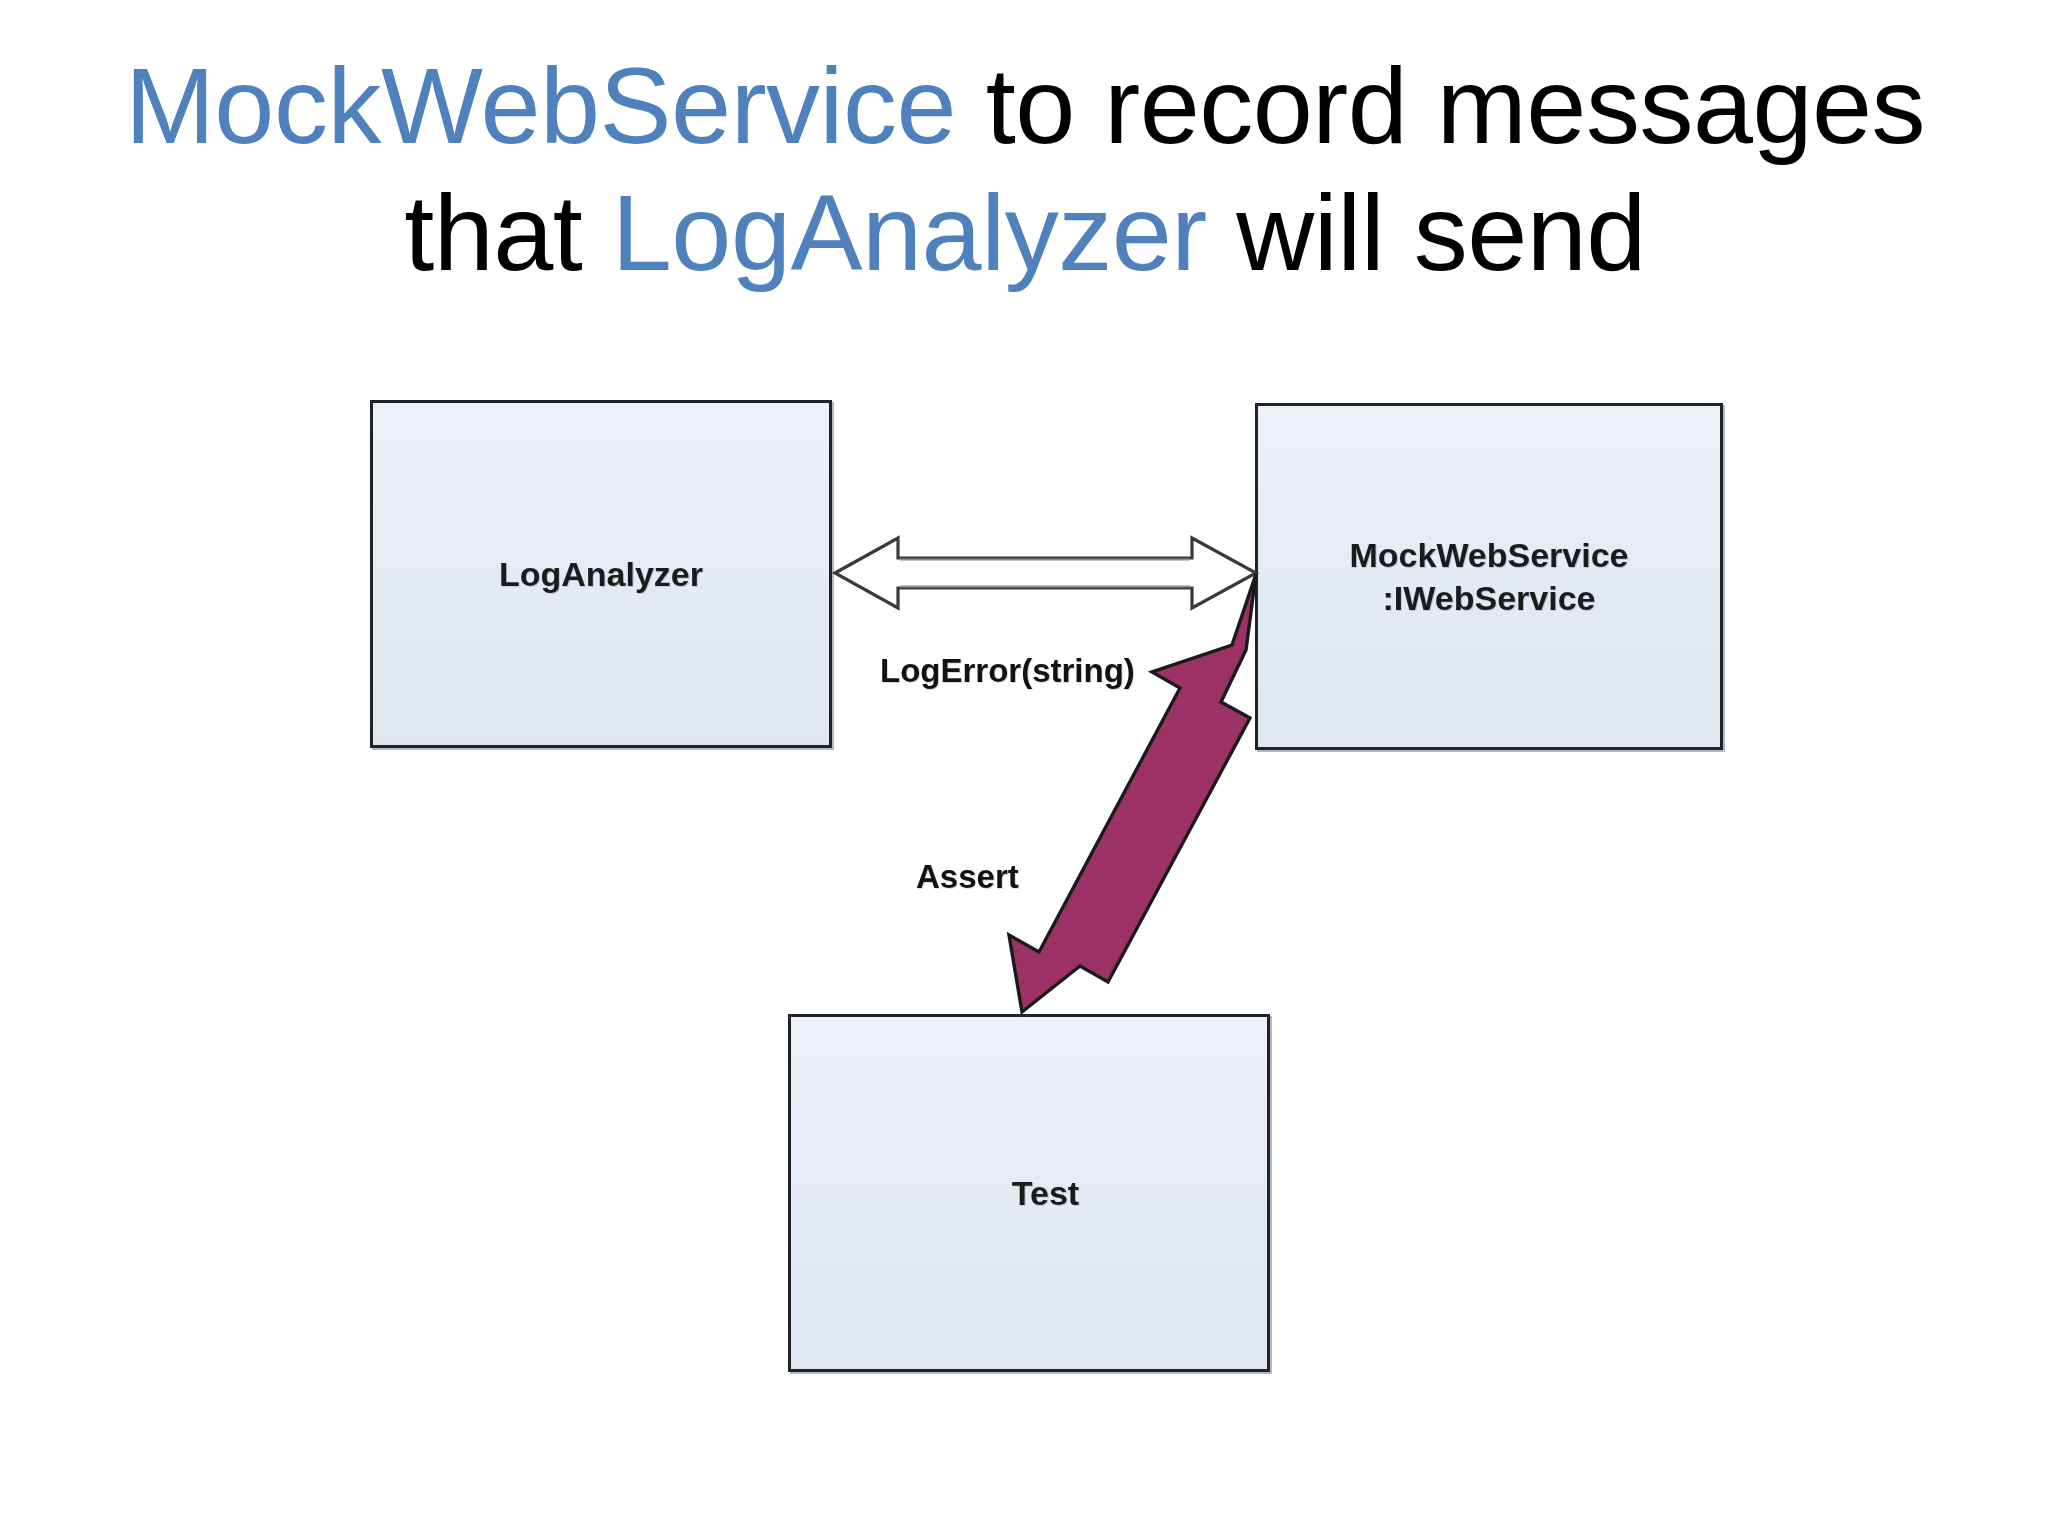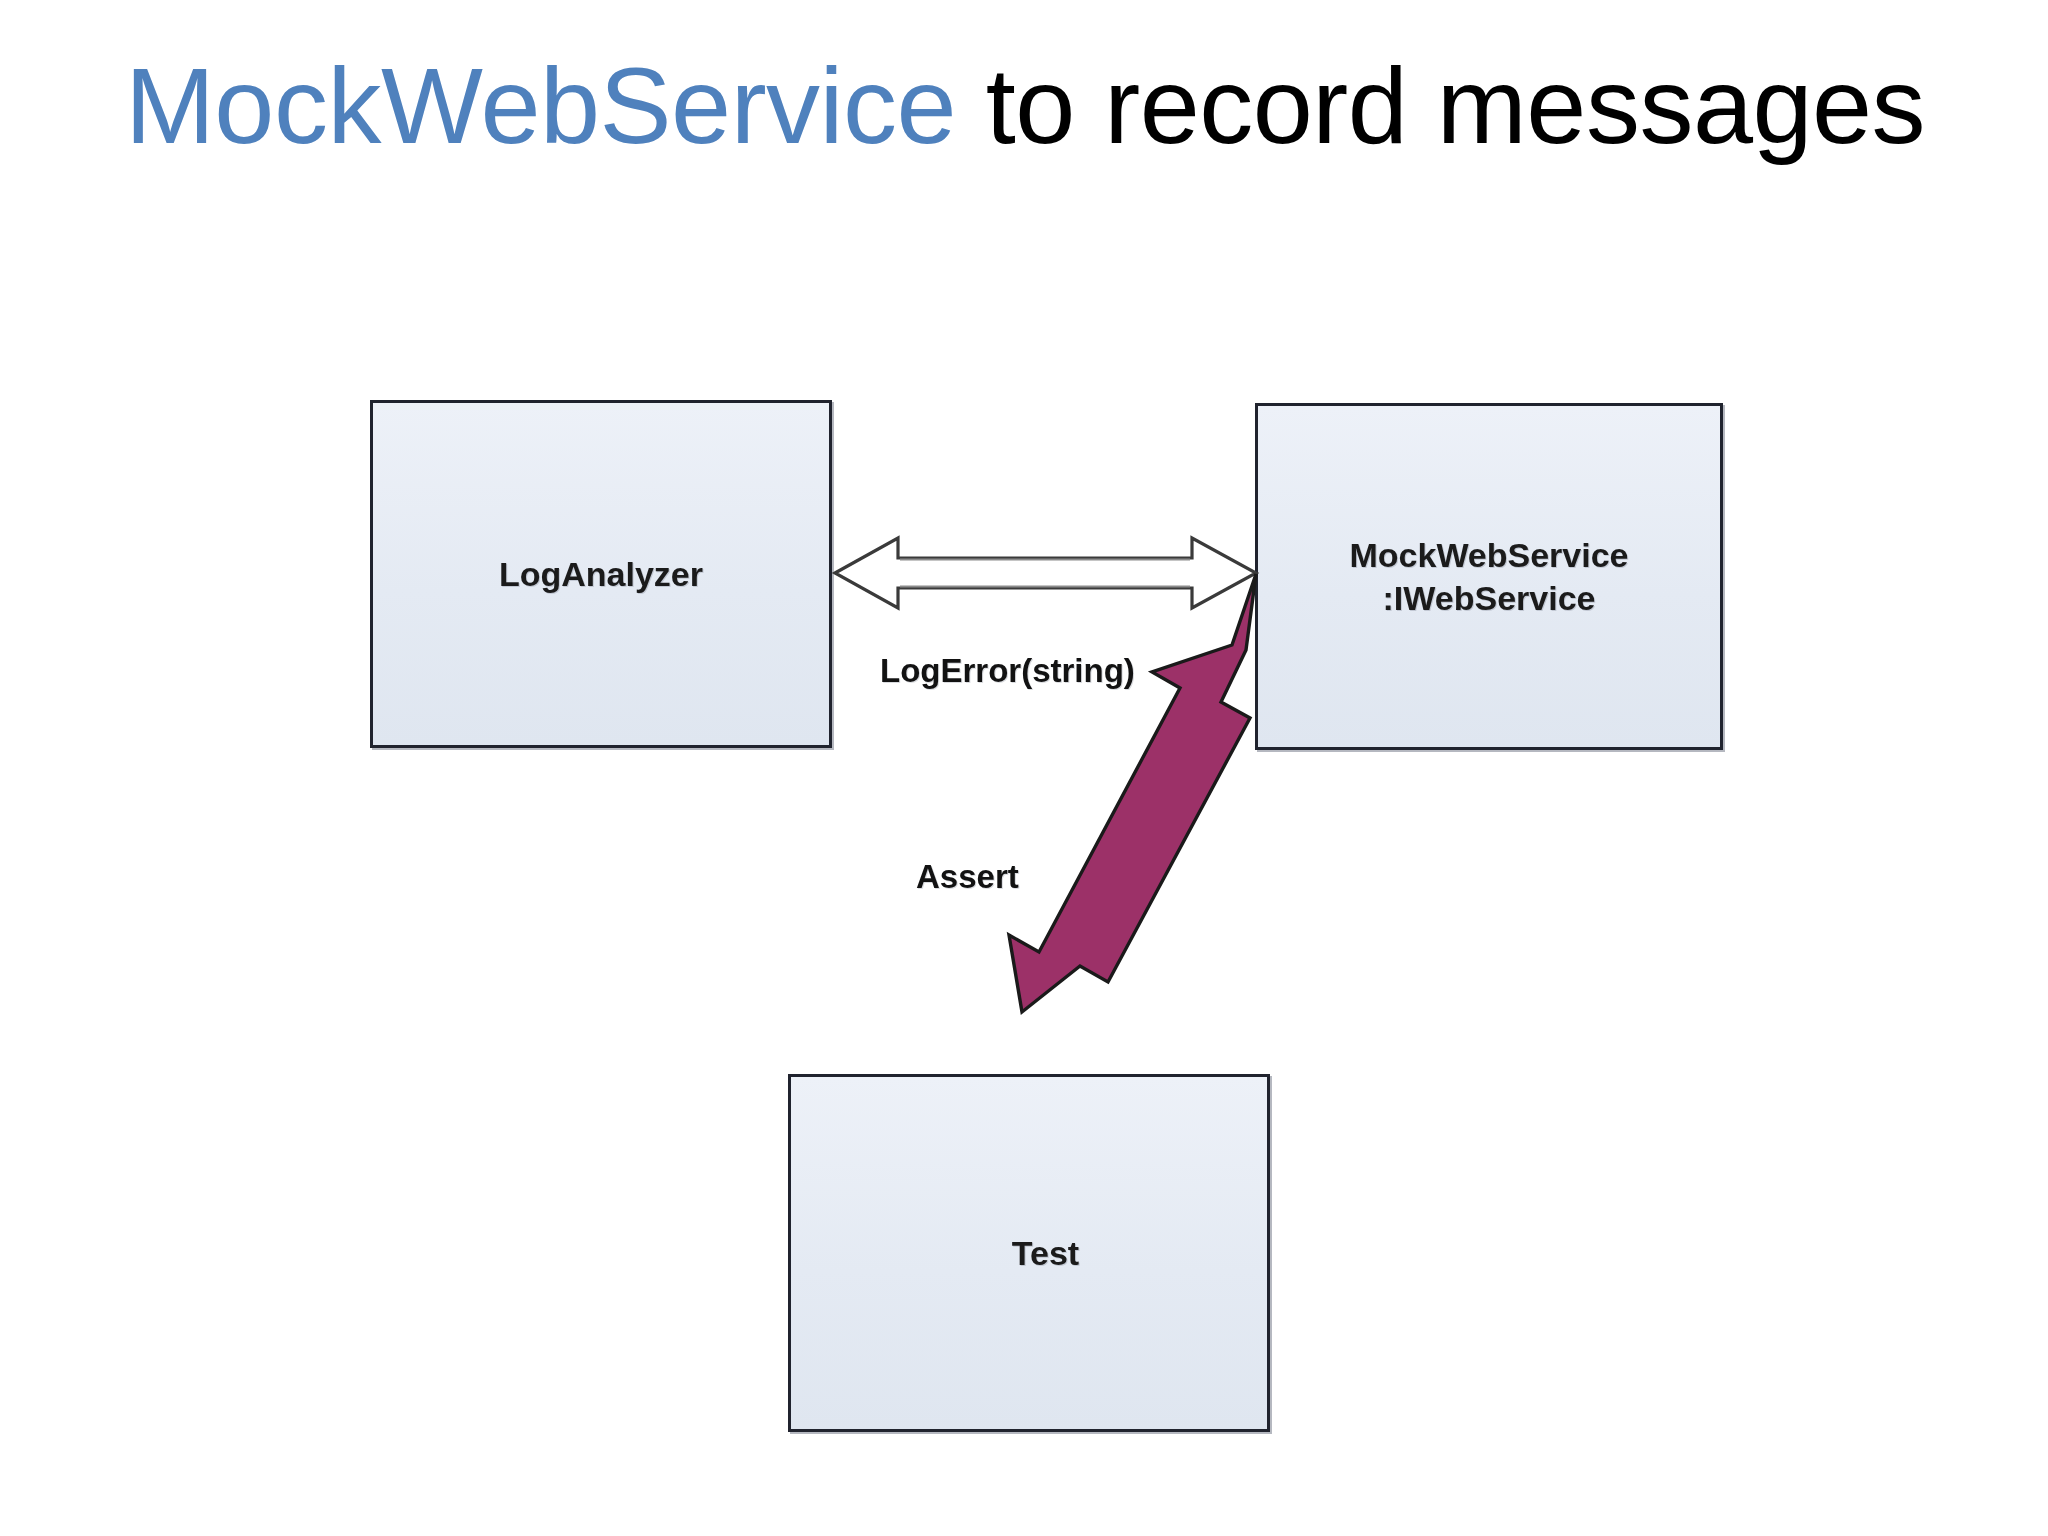--- a/index.html
+++ b/index.html
@@ -98,34 +98,35 @@
   #label-logerror { left: 880px; top: 612px; }
   #label-assert   { left: 916px; top: 818px; }
 </style>
 </head>
 <body>
 
 <div id="slide">
 
   <div id="title-block">
     <span id="title-line-1"><span class="accent">MockWebService</span><span> to record messages</span></span>
+    <span id="title-line-2"><span>that </span><span class="accent">LogAnalyzer</span><span> will send</span></span>
   </div>
 
   <div id="diagram">
 
     <div class="uml-box" id="box-loganalyzer" style="left: 370px; top: 400px; width: 462px; height: 348px;">
       <span class="uml-label">LogAnalyzer</span>
     </div>
 
     <div class="uml-box" id="box-mockwebservice" style="left: 1255px; top: 403px; width: 468px; height: 347px;">
       <span class="uml-label">MockWebService
 :IWebService</span>
     </div>
 
-    <div class="uml-box" id="box-test" style="left: 788px; top: 1074px; width: 482px; height: 358px; padding-left: 33px;">
+    <div class="uml-box" id="box-test" style="left: 788px; top: 1014px; width: 482px; height: 358px; padding-left: 33px;">
       <span class="uml-label">Test</span>
     </div>
 
     <svg id="arrow-layer" viewBox="0 0 2048 1536" width="2048" height="1536" xmlns="http://www.w3.org/2000/svg">
 
       <g>
         <polygon points="835,573 898,538 898,558 1192,558 1192,538 1256,573 1192,608 1192,588 898,588 898,608" fill="#FFFFFF" stroke="#3A3A3A" stroke-width="3.2" stroke-linejoin="miter"></polygon>
 
         <line x1="900" y1="559.5" x2="1190" y2="559.5" stroke="#8b8b8b" stroke-width="2"></line>
         <line x1="900" y1="586.5" x2="1190" y2="586.5" stroke="#8b8b8b" stroke-width="2"></line>

